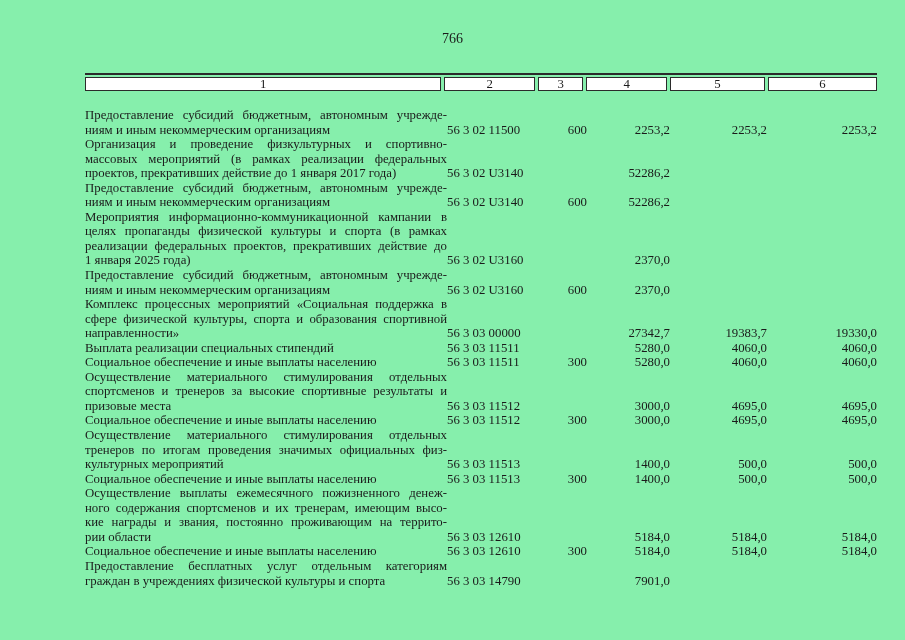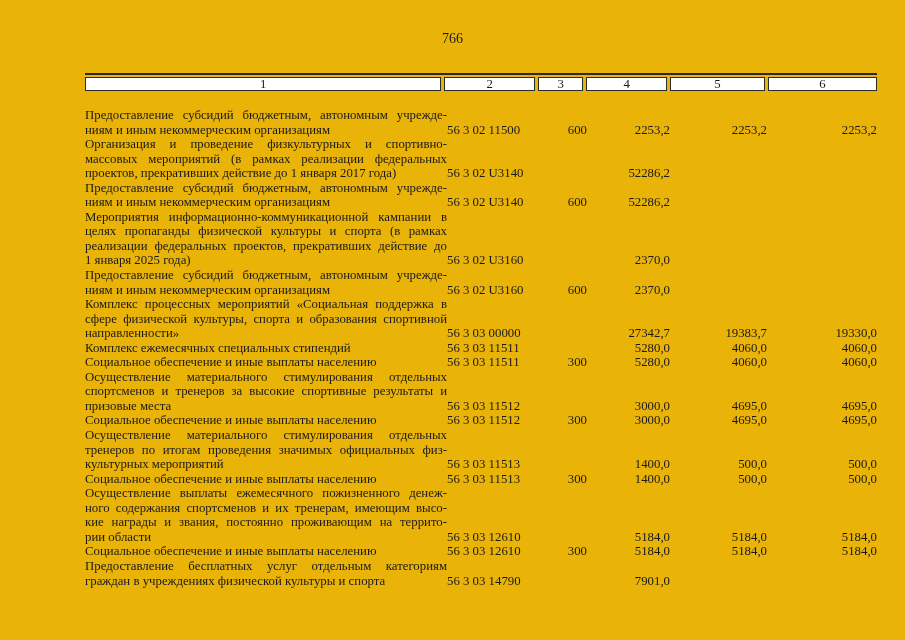--- a/index.html
+++ b/index.html
@@ -6,21 +6,21 @@
     margin: 0; padding: 0;
     width: 905px; height: 640px;
     background: #ffffff;
     overflow: hidden;
     font-family: "Liberation Serif", "DejaVu Serif", serif;
     color: #1a1a1a;
   }
   .page {
     position: relative;
     width: 905px; height: 640px;
-    background: #eab308;
+    background: #86efac;
   }
   .page-number {
     position: absolute;
     top: 31px; left: 0; width: 905px;
     text-align: center;
     font-size: 14px;
     line-height: 15px;
   }
   .table-wrap {
     position: absolute;
@@ -169,21 +169,21 @@
               <div class="lline">направленности»</div>
             </td>
             <td class="c2">56 3 03 00000</td>
             <td class="c3"></td>
             <td class="c4">27342,7</td>
             <td class="c5">19383,7</td>
             <td class="c6">19330,0</td>
           </tr>
           <tr>
             <td class="c1">
-              <div class="lline">Комплекс ежемесячных специальных стипендий</div>
+              <div class="lline">Выплата реализации специальных стипендий</div>
             </td>
             <td class="c2">56 3 03 11511</td>
             <td class="c3"></td>
             <td class="c4">5280,0</td>
             <td class="c5">4060,0</td>
             <td class="c6">4060,0</td>
           </tr>
           <tr>
             <td class="c1">
               <div class="lline">Социальное обеспечение и иные выплаты населению</div>

